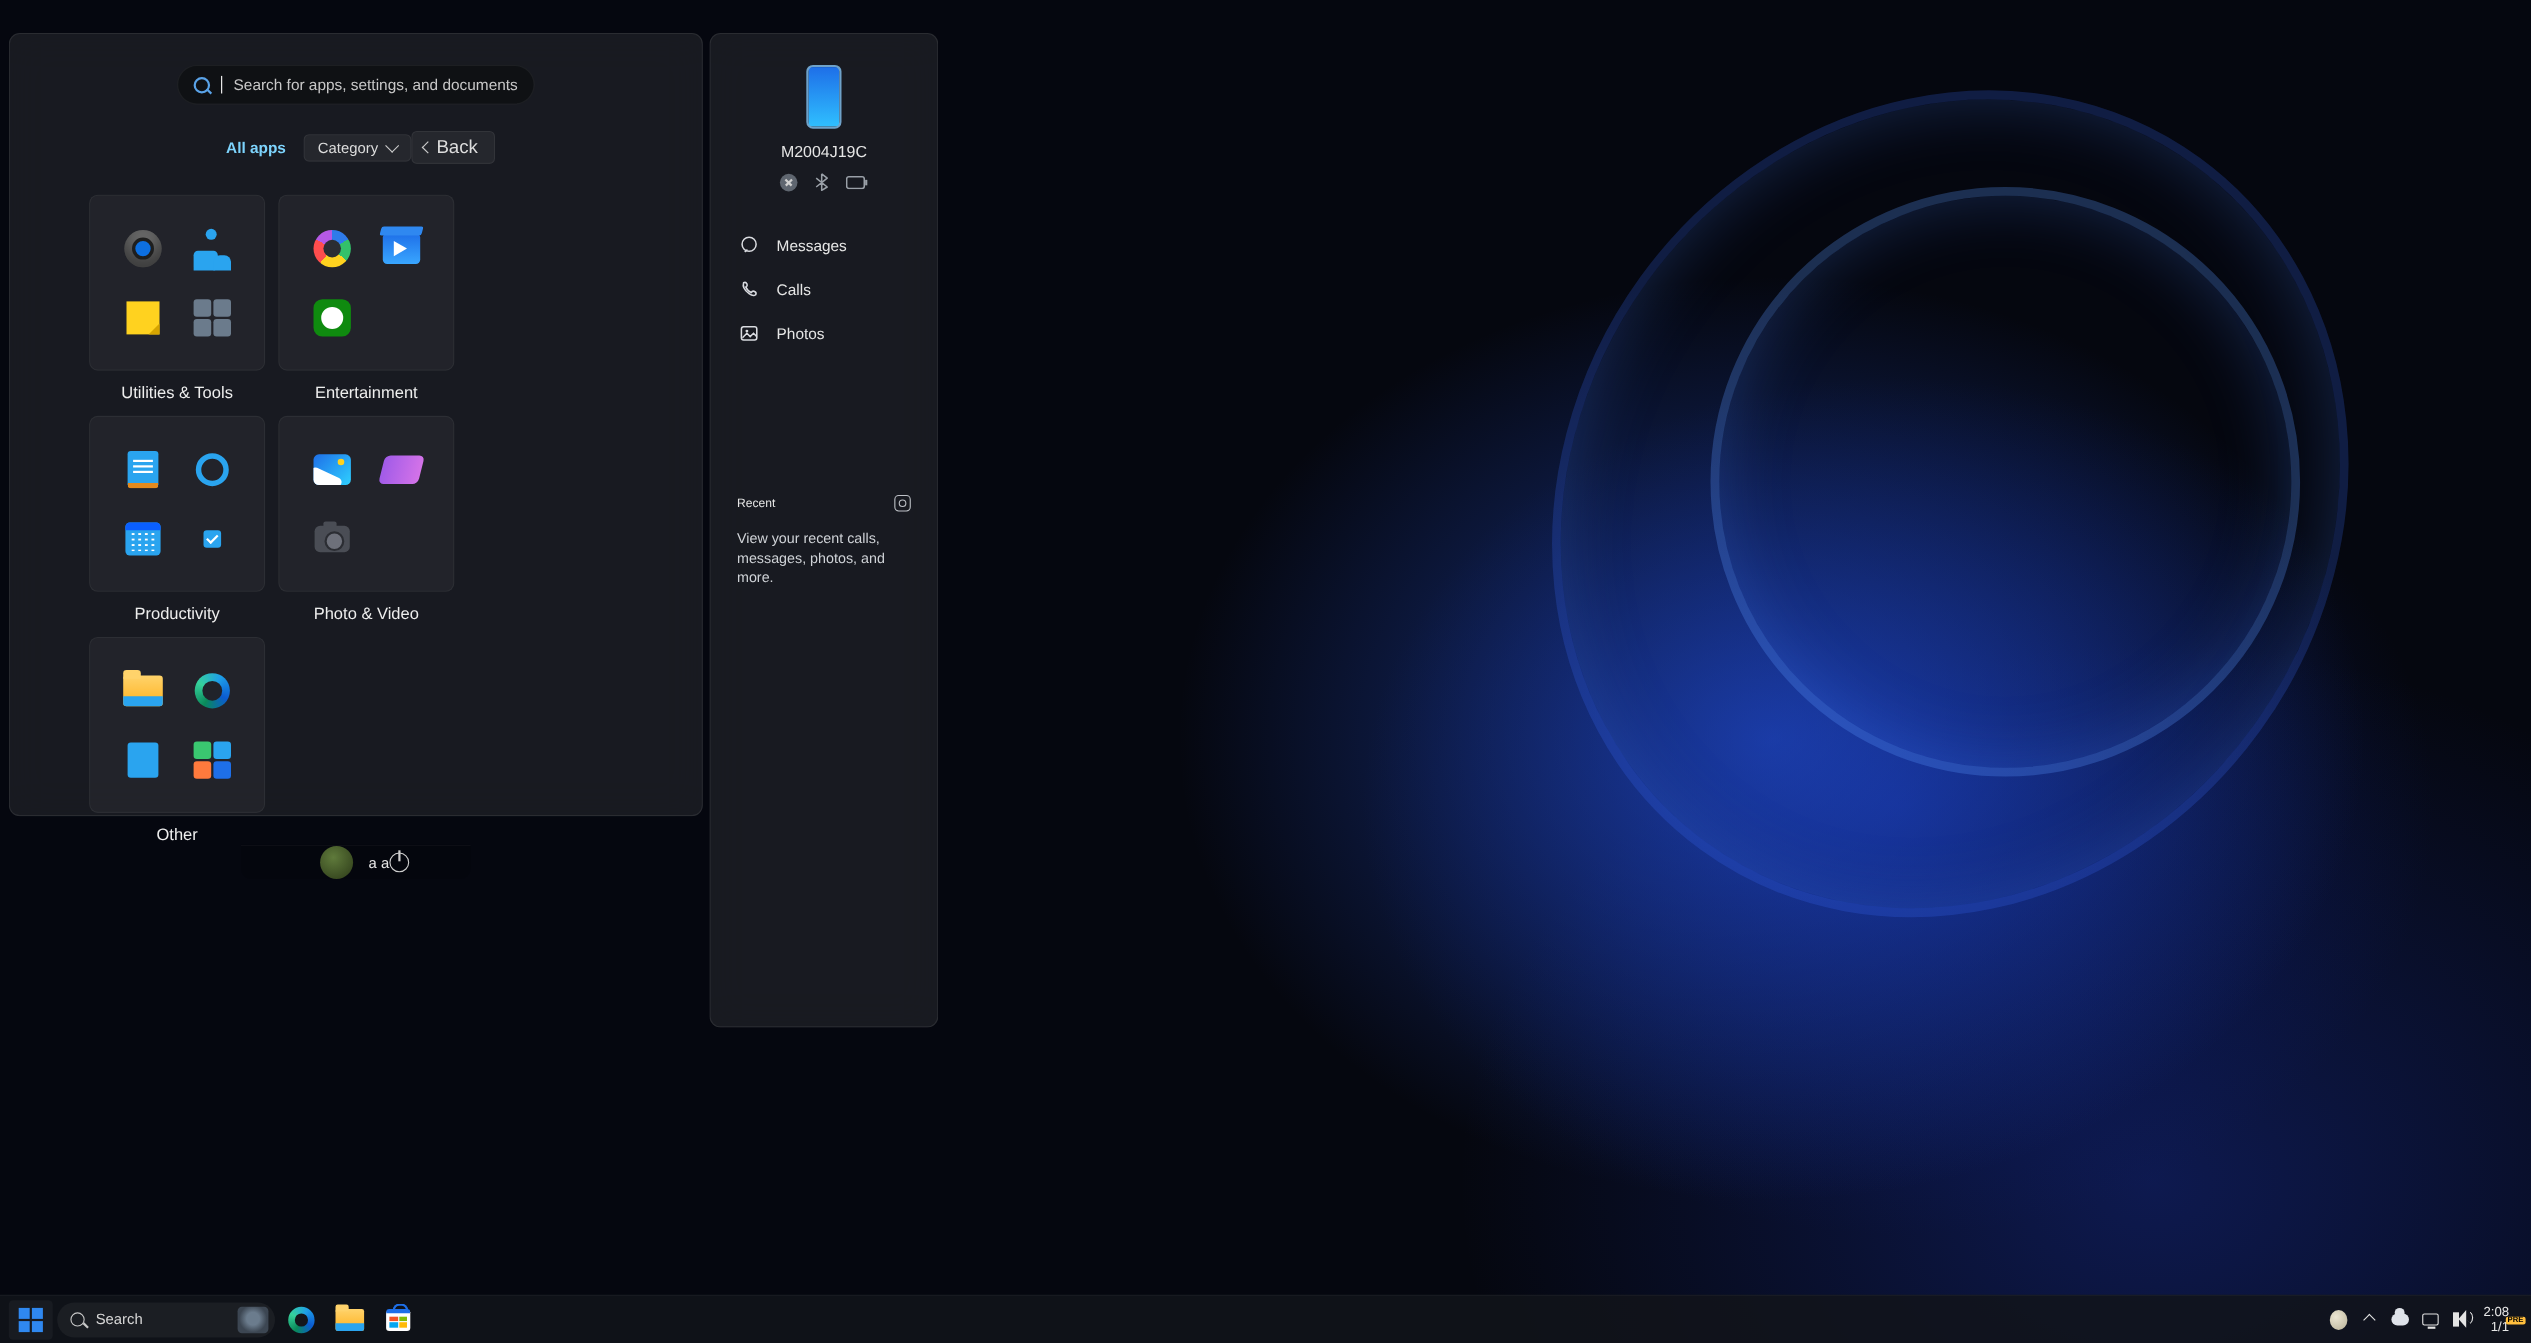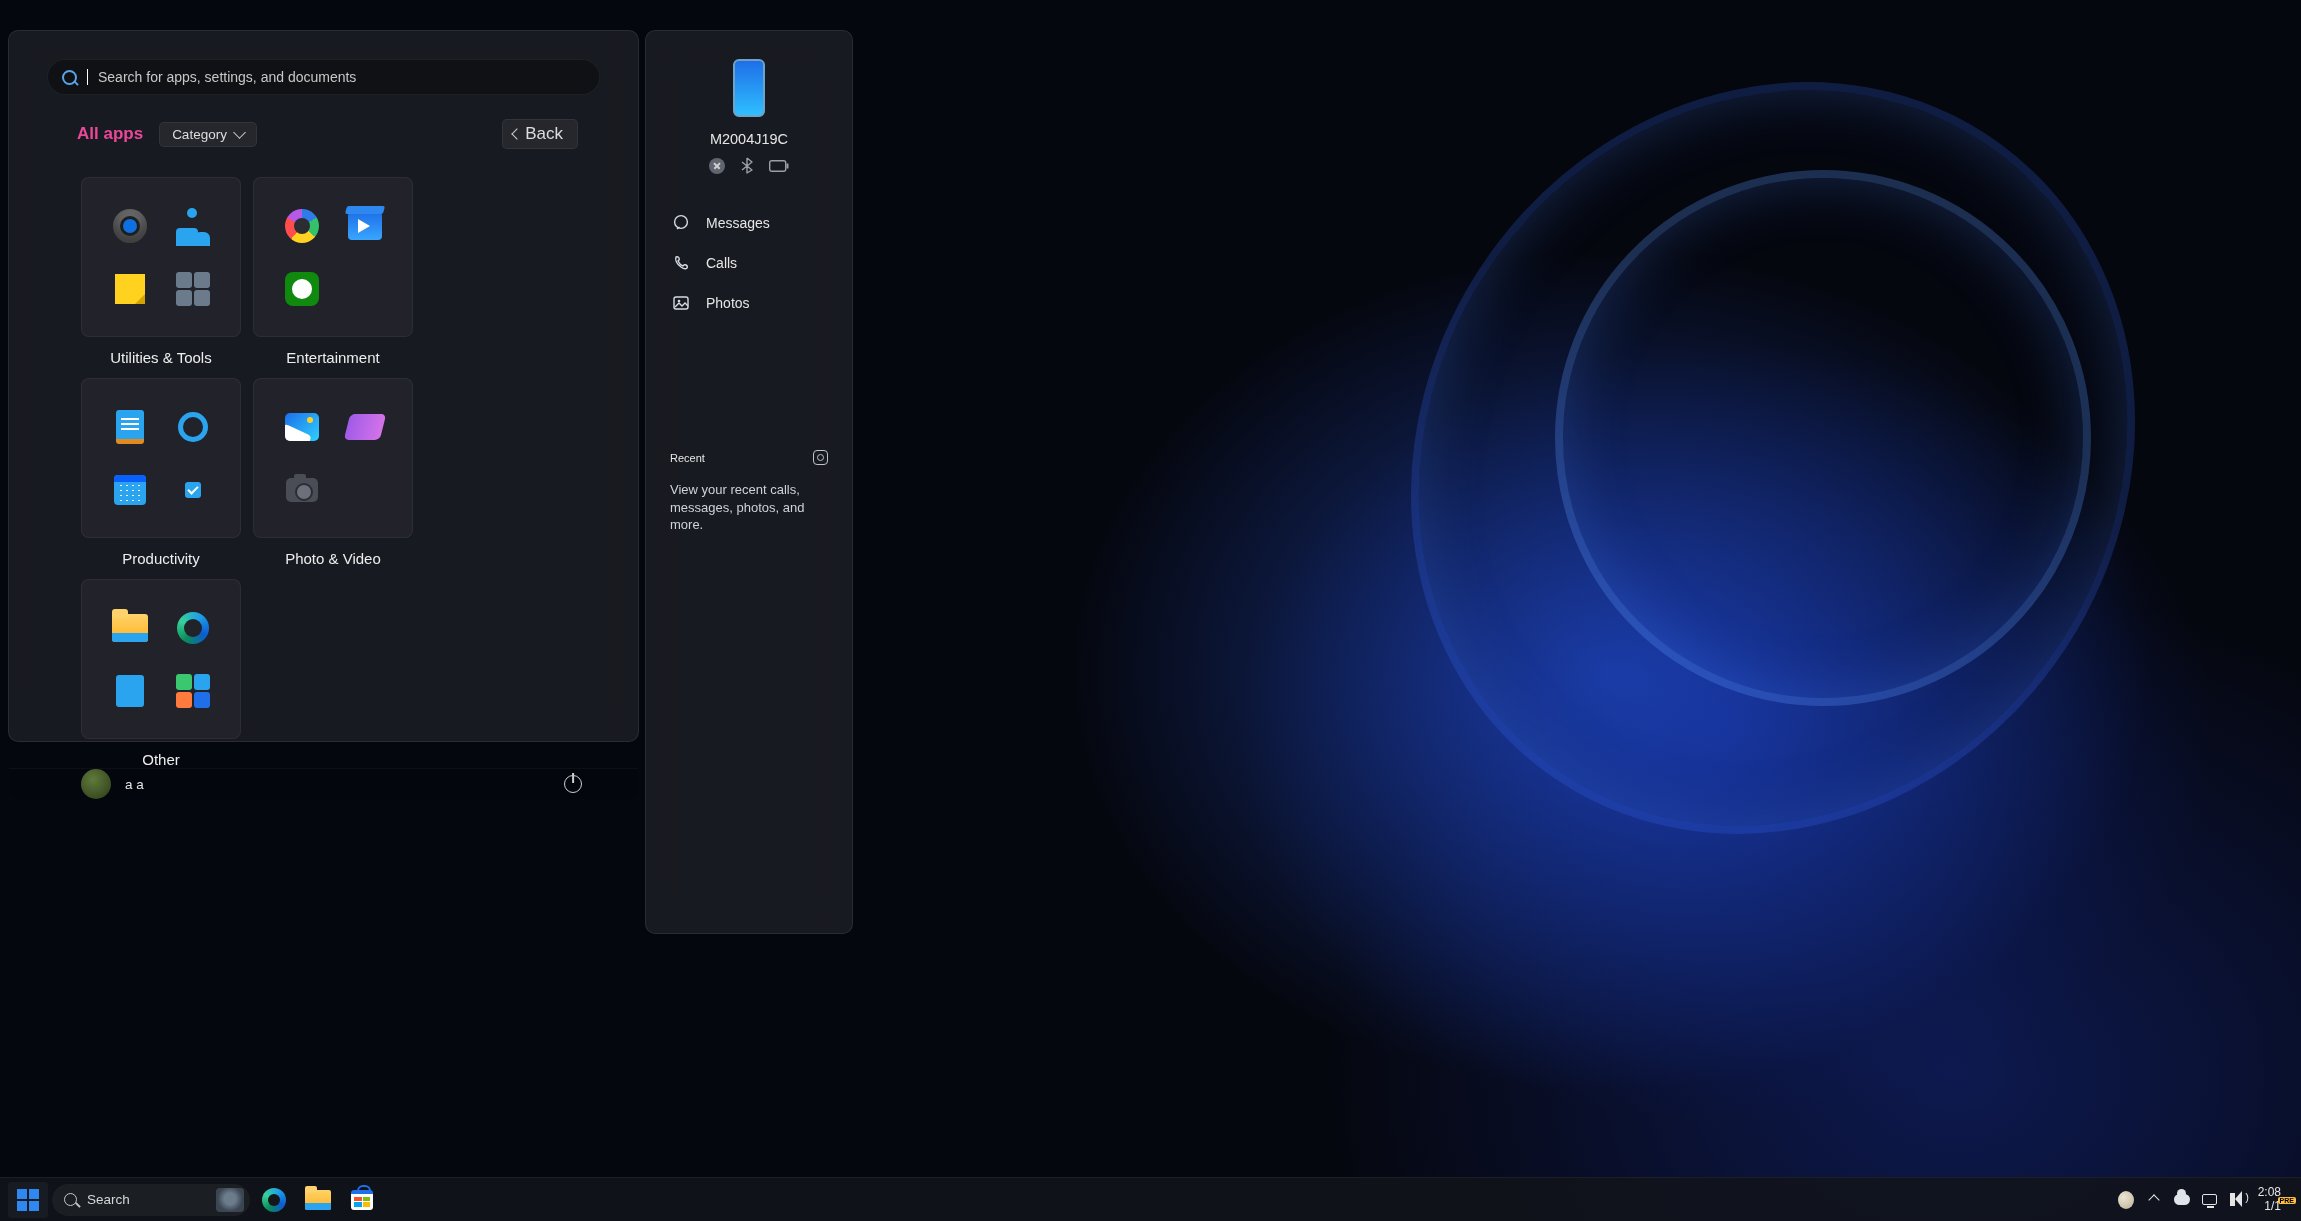--- a/index.html
+++ b/index.html
@@ -25,42 +25,42 @@
 body::after  { width: 520px; height: 520px; right: 210px; top: 170px; border-color: rgba(90,150,255,0.28); }
 
 
 .start-panel {
   position: absolute; left: 8px; top: 30px;
   width: 631px; height: 712px;
   background: rgba(32,34,40,0.72);
   backdrop-filter: blur(18px);
   border-radius: 10px;
   border: 1px solid rgba(255,255,255,0.08);
-  display: flex; flex-direction: column;
+  display: flex; flex-direction: column; align-items: center;
 }
 
 .search-wrap { padding: 28px 38px 0; }
 .search-box {
   height: 36px; width: 100%;
   background: rgba(0,0,0,0.35);
   border: 1px solid rgba(255,255,255,0.06);
   border-radius: 18px;
   display: flex; align-items: center; gap: 10px;
   padding: 0 14px; color: #c8c8c8; font-size: 14px;
 }
 .search-box .mag { width: 15px; height: 15px; border: 2px solid #5aa3e8; border-radius: 50%; position: relative; }
 .search-box .mag::after { content:""; position:absolute; width:6px; height:2px; background:#5aa3e8; right:-4px; bottom:-1px; transform:rotate(45deg); }
 .search-box .cursor { width:1px; height:16px; background:#fff; }
 
 .header-row {
   display:flex; align-items:center; justify-content:space-between;
   padding: 24px 60px 0 68px;
 }
 .header-left { display:flex; align-items:center; gap:16px; }
-.all-apps-title { font-size:17px; font-weight:600; color:#ec4899; }
+.all-apps-title { font-size:14px; font-weight:600; color:#7dd3fc; }
 .category-btn {
   display:flex; align-items:center; gap:8px;
   background: rgba(255,255,255,0.06);
   border:1px solid rgba(255,255,255,0.06);
   border-radius:5px; padding:4px 12px; font-size:13.5px; color:#ddd;
 }
 .chev-down { width:9px; height:9px; border-right:1.6px solid #ccc; border-bottom:1.6px solid #ccc; transform:rotate(45deg); margin-top:-3px; }
 .back-btn {
   display:flex; align-items:center; gap:4px;
   background: rgba(255,255,255,0.06);

